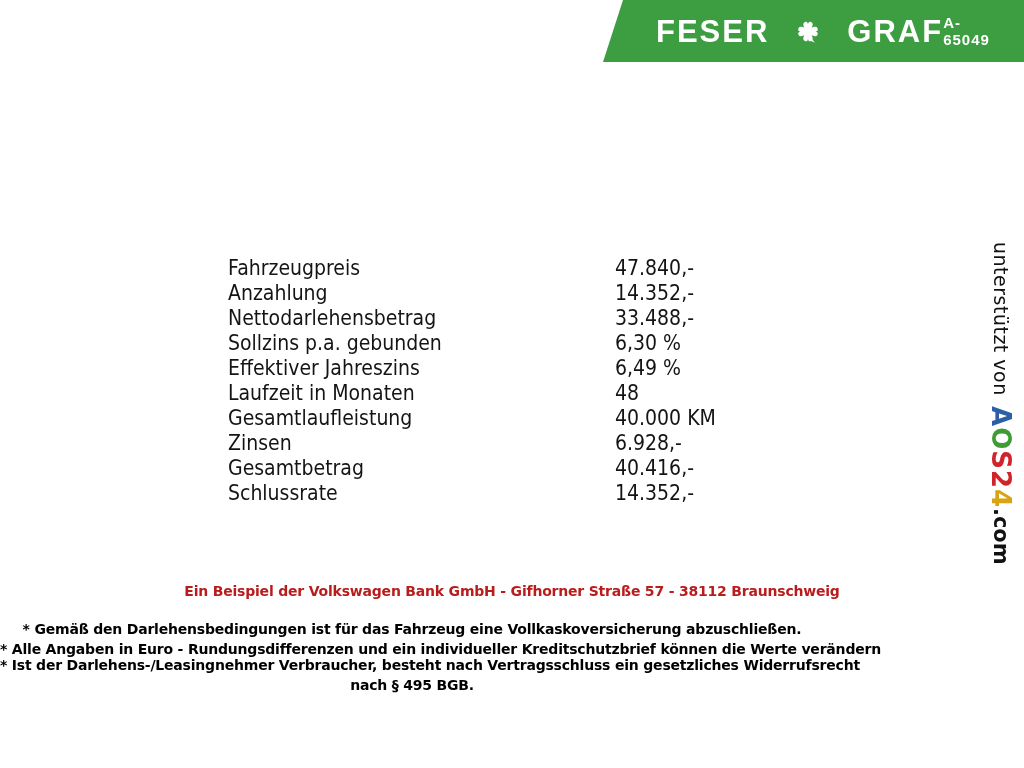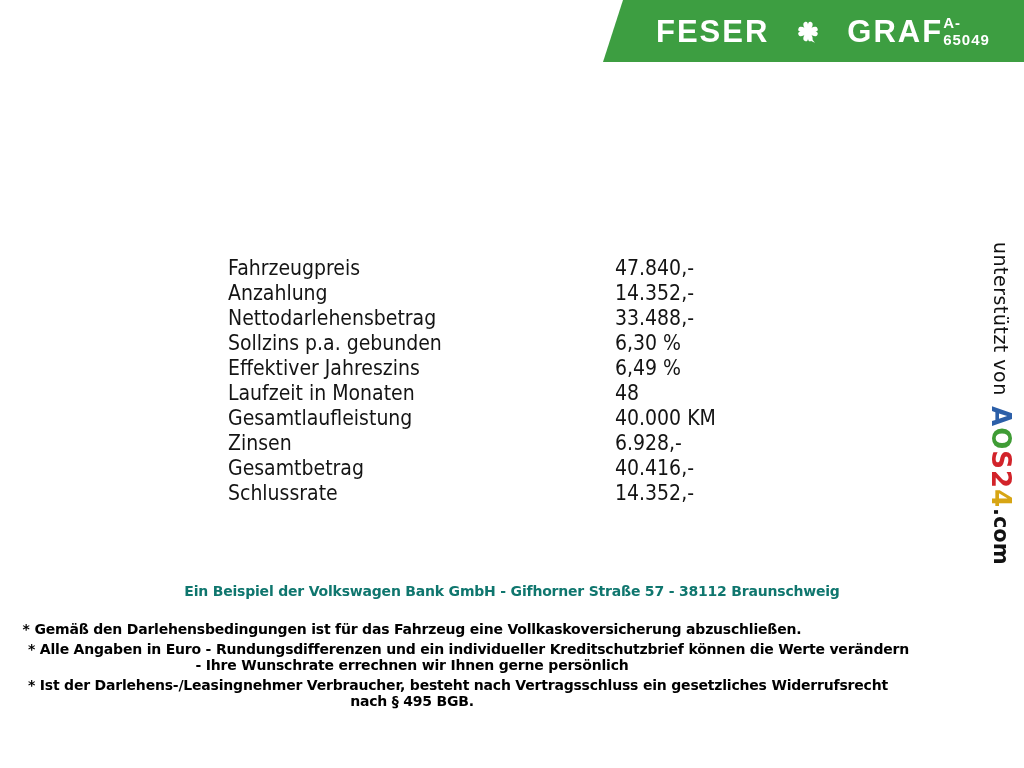--- a/index.html
+++ b/index.html
@@ -55,28 +55,28 @@
     writing-mode:vertical-rl;
     white-space:nowrap; color:#111111;
   }
   .credit-prefix { font-size:19px; letter-spacing:0.5px; }
   .aos-logo { font-weight:bold; font-size:26px; margin-top:10px; letter-spacing:1px; }
   .credit-suffix { font-weight:bold; font-size:21px; color:#111111; }
 
   
   .bank-line {
     position:absolute; left:0; top:583px; width:1024px; text-align:center;
-    font-size:14px; font-weight:bold; letter-spacing:-0.2px; color:#0f766e; white-space:nowrap;
+    font-size:14px; font-weight:bold; letter-spacing:-0.2px; color:#b91c1c; white-space:nowrap;
   }
   .disclaimers {
     position:absolute; left:0; top:621px; width:824px; text-align:center;
     font-size:14px; font-weight:bold; letter-spacing:-0.2px; color:#000000;
   }
   .disclaimer-line { line-height:16px; white-space:nowrap; }
-  .disclaimer-line:nth-child(2), .disclaimer-line:nth-child(4) { margin-top:4px;padding-left:28px; }
+  .disclaimer-line:nth-child(2), .disclaimer-line:nth-child(4) { margin-top:4px; }
 </style>
 </head>
 <body>
 
 <div class="page">
 
   <div class="banner" style="background-color: rgb(61, 158, 65);">
     <div class="brand">
       <span class="brand-word">FESER</span>
       <svg class="clover" viewBox="0 0 48 48" aria-hidden="true">
@@ -141,18 +141,17 @@
 
   <div class="credit">
     <span class="credit-prefix">unterstützt von</span><span class="aos-logo"><span style="color: rgb(44, 95, 168);">A</span><span style="color: rgb(63, 156, 53);">O</span><span style="color: rgb(210, 35, 42);">S</span><span style="color: rgb(210, 35, 42);">2</span><span style="color: rgb(215, 165, 20);">4</span></span><span class="credit-suffix">.com</span>
   </div>
 
   <div class="bank-line">Ein Beispiel der Volkswagen Bank GmbH - Gifhorner Straße 57 - 38112 Braunschweig</div>
 
   <div class="disclaimers">
     <div class="disclaimer-line">* Gemäß den Darlehensbedingungen ist für das Fahrzeug eine Vollkaskoversicherung abzuschließen.</div>
     <div class="disclaimer-line">* Alle Angaben in Euro - Rundungsdifferenzen und ein individueller Kreditschutzbrief können die Werte verändern</div>
-    <div class="disclaimer-line">- Ihre Wunschrate errechnen wir Ihnen gerne persönlich</div>
     <div class="disclaimer-line">* Ist der Darlehens-/Leasingnehmer Verbraucher, besteht nach Vertragsschluss ein gesetzliches Widerrufsrecht</div>
     <div class="disclaimer-line">nach § 495 BGB.</div>
   </div>
 
 </div>
 
 </body></html>

